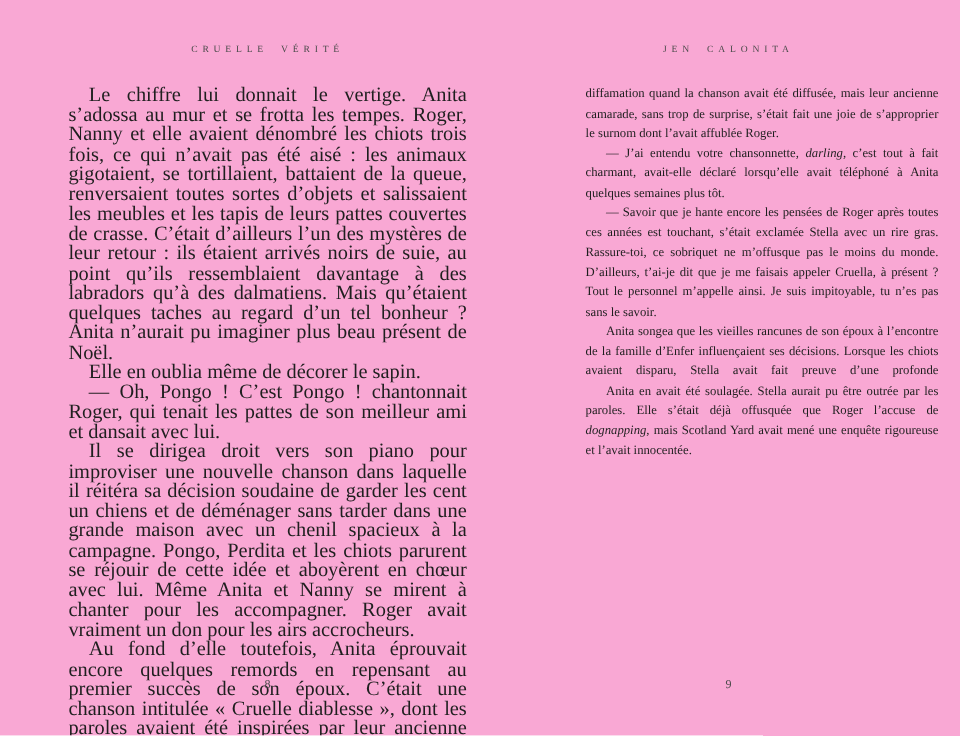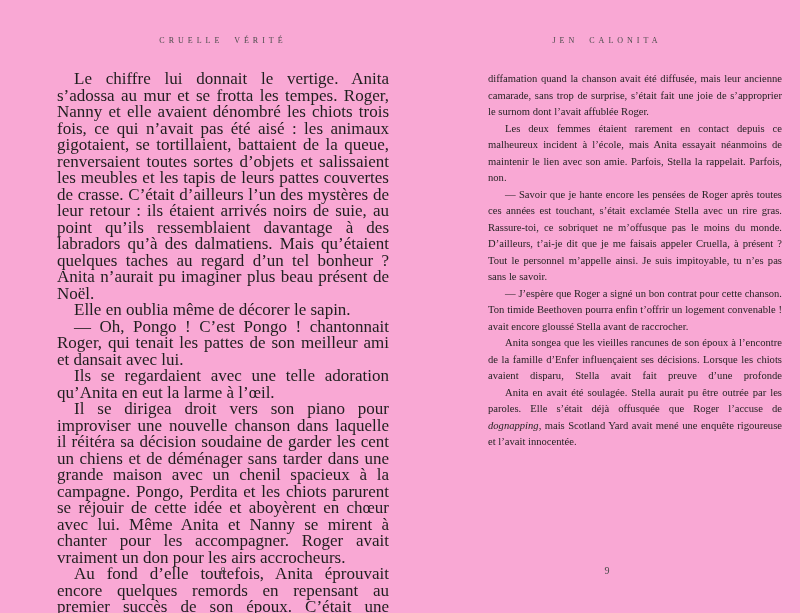--- a/index.html
+++ b/index.html
@@ -79,36 +79,34 @@
 
 <div class="spread">
 
   <div class="page page-left">
     <div class="text-col">
       <div class="running-head">CRUELLE VÉRITÉ</div>
       <div class="page-body">
           <p class="para"><span>Le chiffre lui donnait le vertige. Anita s’adossa au mur et se frotta les tempes. Roger, Nanny et elle avaient dénombré les chiots trois fois, ce qui n’avait pas été aisé : les animaux gigotaient, se tortillaient, battaient de la queue, renversaient toutes sortes d’objets et salissaient les meubles et les tapis de leurs pattes couvertes de crasse. C’était d’ailleurs l’un des mystères de leur retour : ils étaient arrivés noirs de suie, au point qu’ils ressemblaient davantage à des labradors qu’à des dalmatiens. Mais qu’étaient quelques taches au regard d’un tel bonheur ? Anita n’aurait pu imaginer plus beau présent de Noël.</span></p>
           <p class="para"><span>Elle en oublia même de décorer le sapin.</span></p>
           <p class="para"><span>— Oh, Pongo ! C’est Pongo ! chantonnait Roger, qui tenait les pattes de son meilleur ami et dansait avec lui.</span></p>
-          <p class="para"><span>Ils se regardaient avec une telle adoration qu’Anita en eut la larme à l’œil.</span></p>
           <p class="para"><span>Il se dirigea droit vers son piano pour improviser une nouvelle chanson dans laquelle il réitéra sa décision soudaine de garder les cent un chiens et de déménager sans tarder dans une grande maison avec un chenil spacieux à la campagne. Pongo, Perdita et les chiots parurent se réjouir de cette idée et aboyèrent en chœur avec lui. Même Anita et Nanny se mirent à chanter pour les accompagner. Roger avait vraiment un don pour les airs accrocheurs.</span></p>
           <p class="para justify-last"><span>Au fond d’elle toutefois, Anita éprouvait encore quelques remords en repensant au premier succès de son époux. C’était une chanson intitulée « Cruelle diablesse », dont les paroles avaient été inspirées par leur ancienne camarade de classe, Stella d’Enfer. Anita s’était attendue à ce qu’ils soient poursuivis en justice pour</span></p>
         </div>
       <div class="page-number">8</div>
     </div>
   </div>
 
   <div class="page page-right">
     <div class="text-col">
       <div class="running-head">JEN CALONITA</div>
       <div class="page-body">
           <p class="para no-indent"><span>diffamation quand la chanson avait été diffusée, mais leur ancienne camarade, sans trop de surprise, s’était fait une joie de s’approprier le surnom dont l’avait affublée Roger.</span></p>
-          <p class="para"><span>Les deux femmes étaient rarement en contact depuis ce malheureux incident à l’école, mais Anita essayait néanmoins de maintenir le lien avec son amie. Parfois, Stella la rappelait. Parfois, non.</span></p>
+          <p class="para"><span>— J’ai entendu votre chansonnette, </span><span class="italic">darling</span><span>, c’est tout à fait charmant, avait-elle déclaré lorsqu’elle avait téléphoné à Anita quelques semaines plus tôt.</span></p>
           <p class="para"><span>— Savoir que je hante encore les pensées de Roger après toutes ces années est touchant, s’était exclamée Stella avec un rire gras. Rassure-toi, ce sobriquet ne m’offusque pas le moins du monde. D’ailleurs, t’ai-je dit que je me faisais appeler Cruella, à présent ? Tout le personnel m’appelle ainsi. Je suis impitoyable, tu n’es pas sans le savoir.</span></p>
-          <p class="para"><span>— J’espère que Roger a signé un bon contrat pour cette chanson. Ton timide Beethoven pourra enfin t’offrir un logement convenable ! avait encore gloussé Stella avant de raccrocher.</span></p>
           <p class="para justify-last"><span>Anita songea que les vieilles rancunes de son époux à l’encontre de la famille d’Enfer influençaient ses décisions. Lorsque les chiots avaient disparu, Stella avait fait preuve d’une profonde</span></p>
           <p class="para"><span>Anita en avait été soulagée. Stella aurait pu être outrée par les paroles. Elle s’était déjà offusquée que Roger l’accuse de </span><span class="italic">dognapping</span><span>, mais Scotland Yard avait mené une enquête rigoureuse et l’avait innocentée.</span></p>
         </div>
       <div class="page-number">9</div>
     </div>
   </div>
 
 </div>
 
 </body></html>

